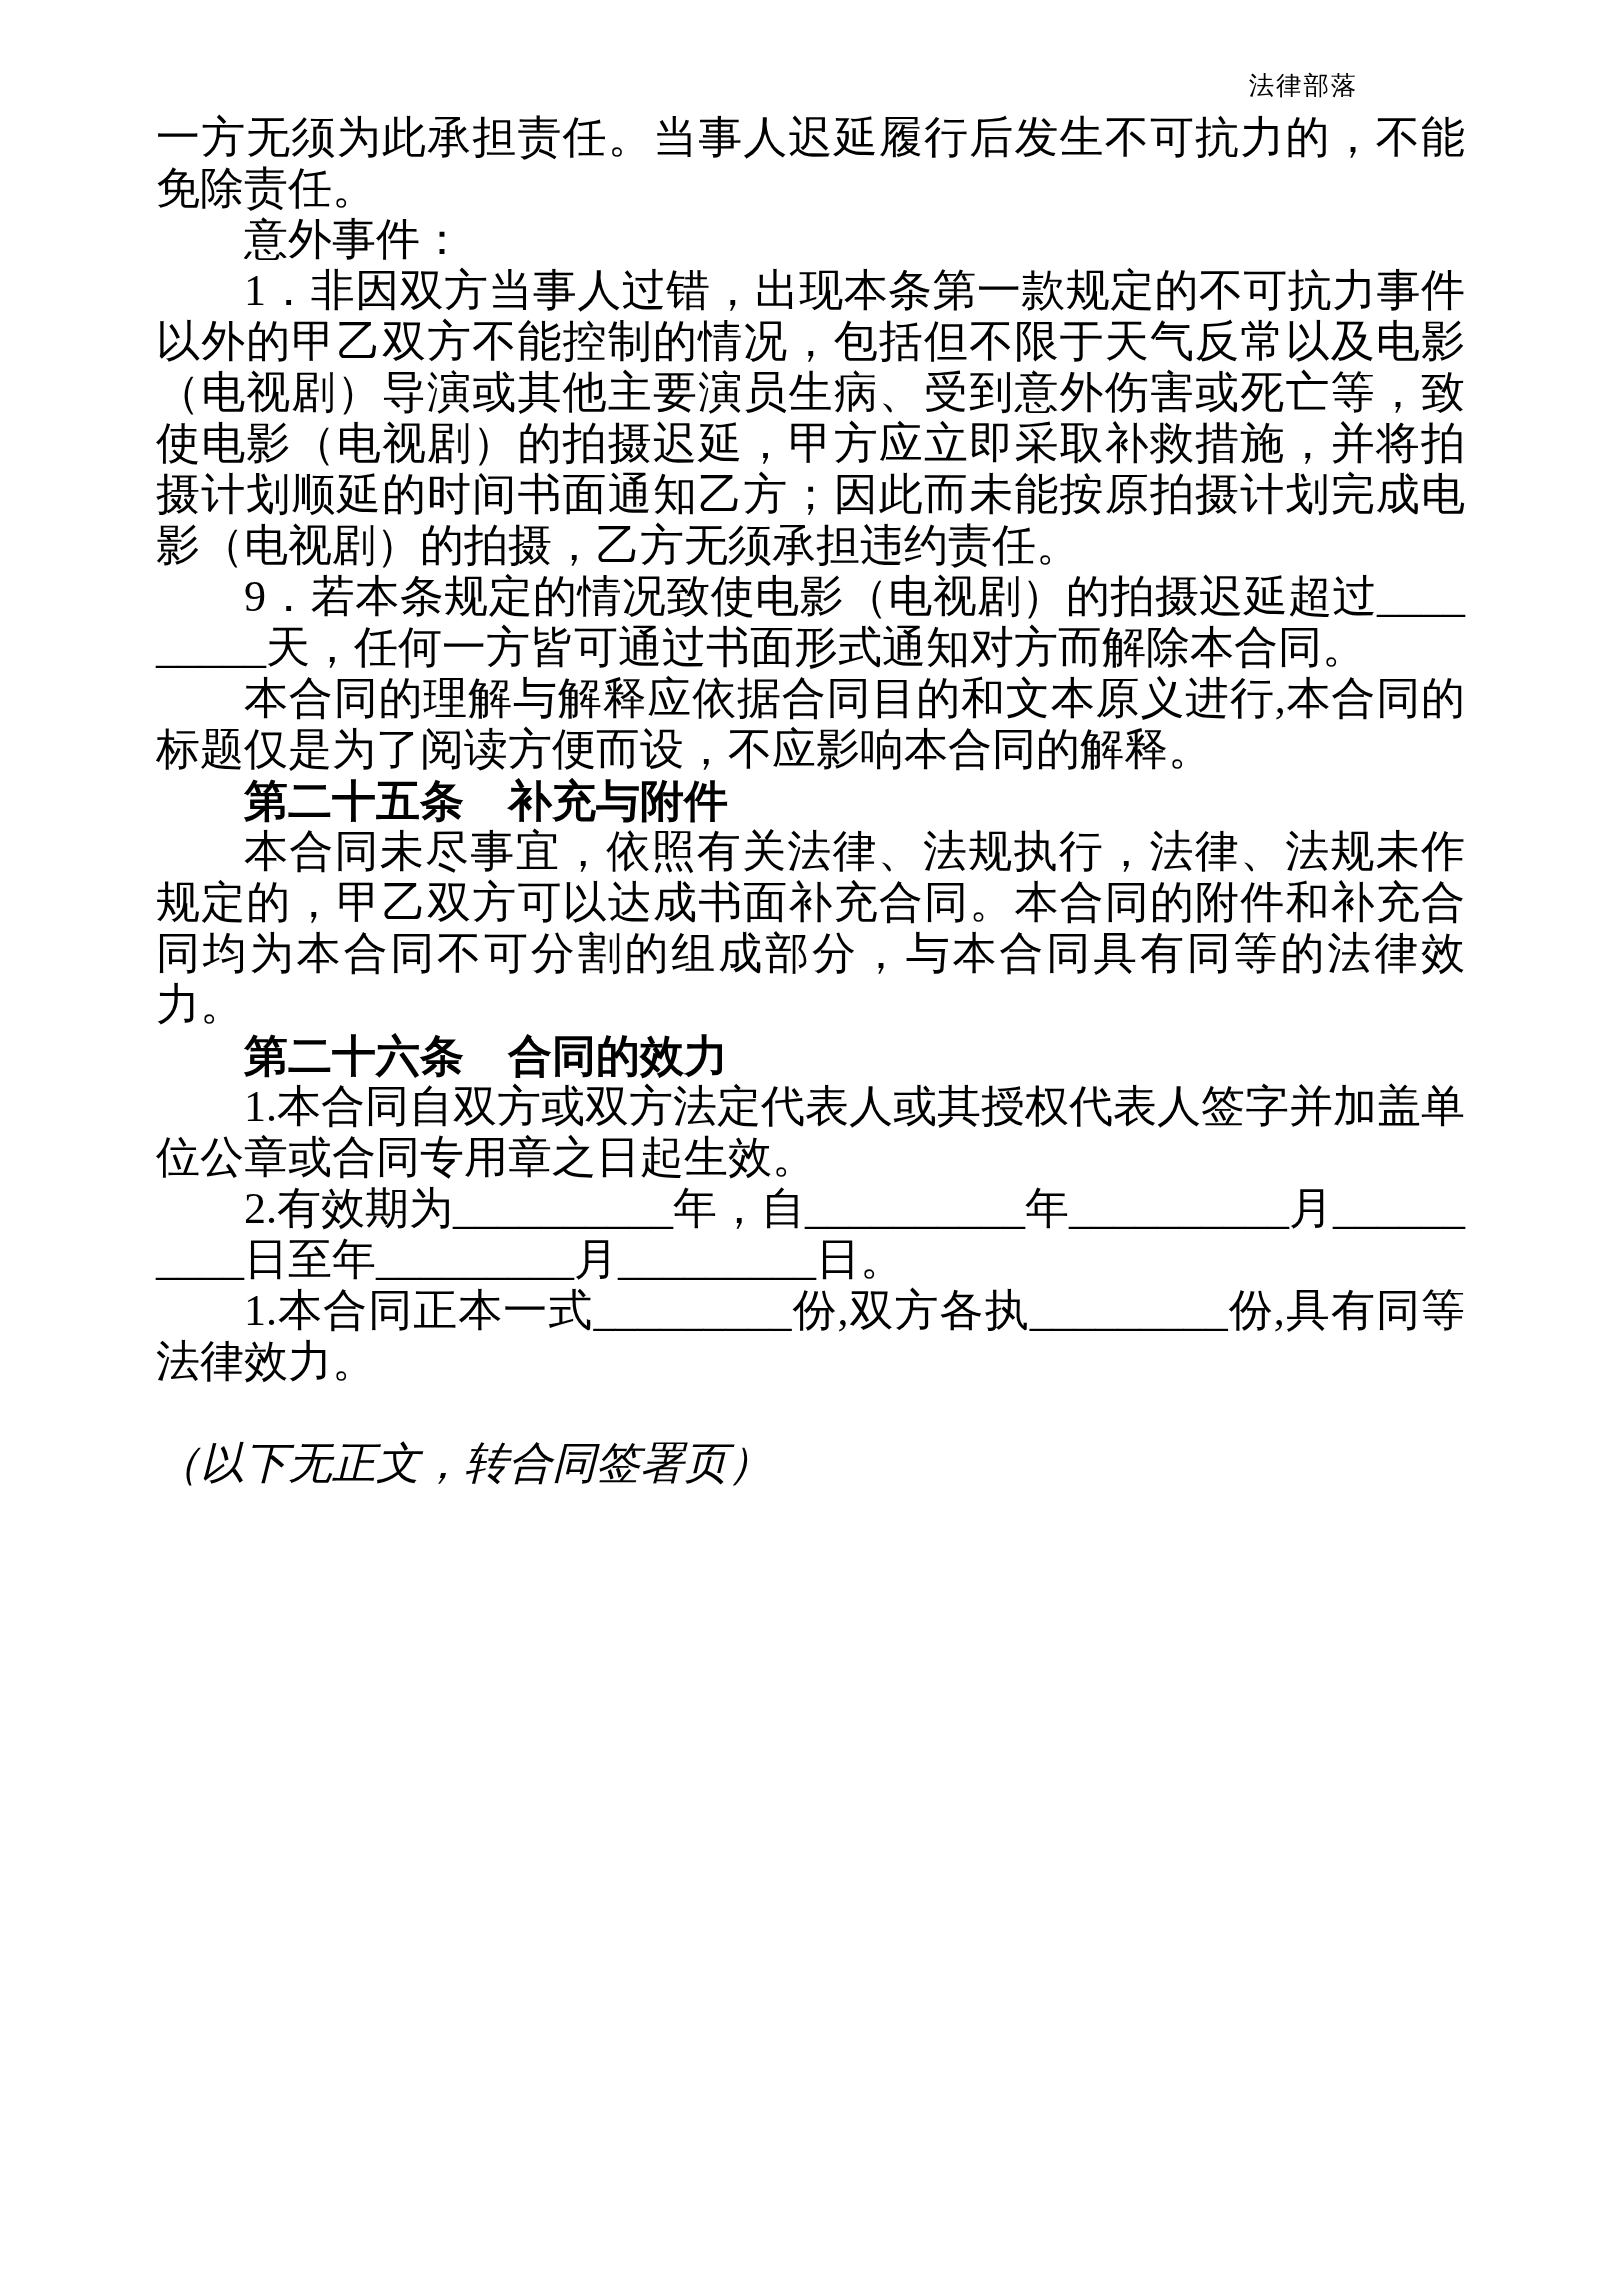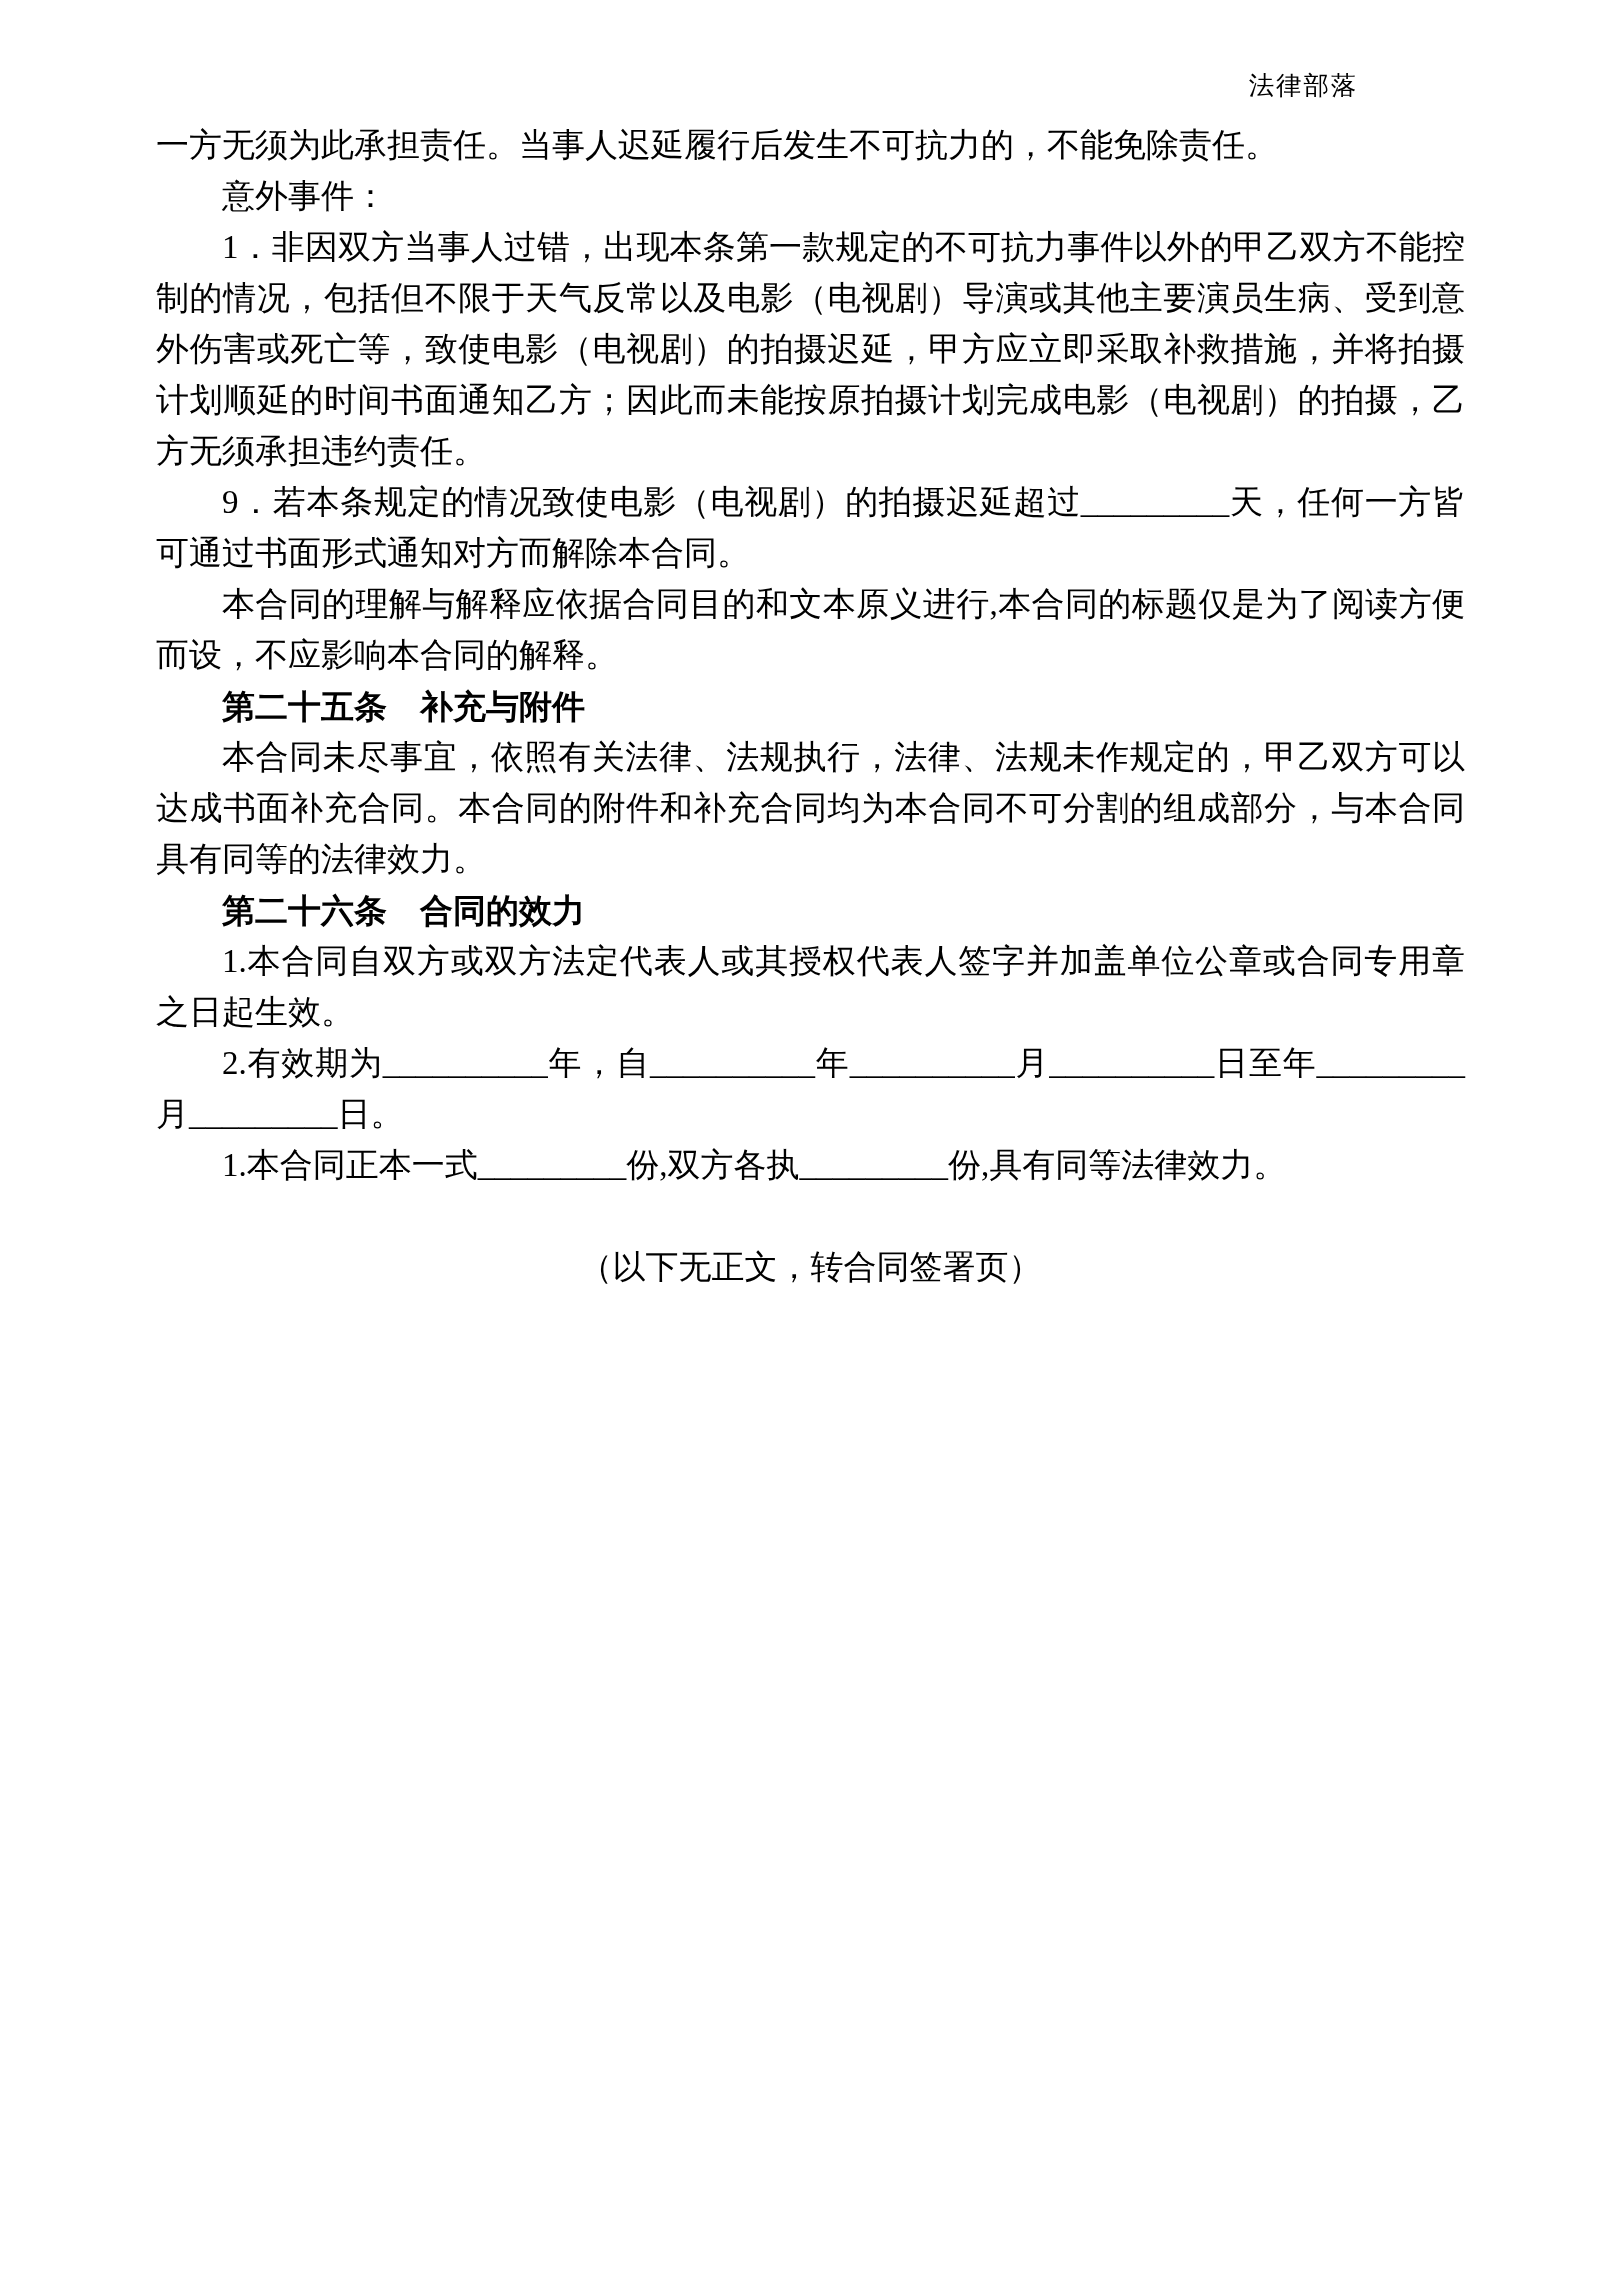--- a/index.html
+++ b/index.html
@@ -21,24 +21,24 @@
     top: 71px;
     right: 156px;
     font-size: 25.5px;
     line-height: 29px;
     font-family: "Liberation Sans", "DejaVu Sans", sans-serif;
     color: #000000;
     letter-spacing: 1.8px;
   }
   .content {
     position: absolute;
-    top: 120px;
+    top: 112px;
     left: 156px;
     width: 1309px;
-    font-size: 33px;
+    font-size: 44px;
     line-height: 51px;
     text-align: justify;
     text-justify: inter-ideograph;
     word-break: break-all;
   }
   .content p {
     margin: 0;
     padding: 0;
   }
   .p-noindent {
@@ -46,23 +46,23 @@
   }
   .p-indent {
     text-indent: 2em;
   }
   .p-heading {
     text-indent: 2em;
     font-weight: bold;
     font-family: "Liberation Sans", "DejaVu Sans", sans-serif;
   }
   .p-center {
-    text-align: center;
     text-indent: 0;
     margin-top: 51px !important;
+    font-style: italic;
   }
 </style>
 </head>
 <body>
 
 <div class="page">
 
   <div class="brand">法律部落</div>
 
   <div class="content">

